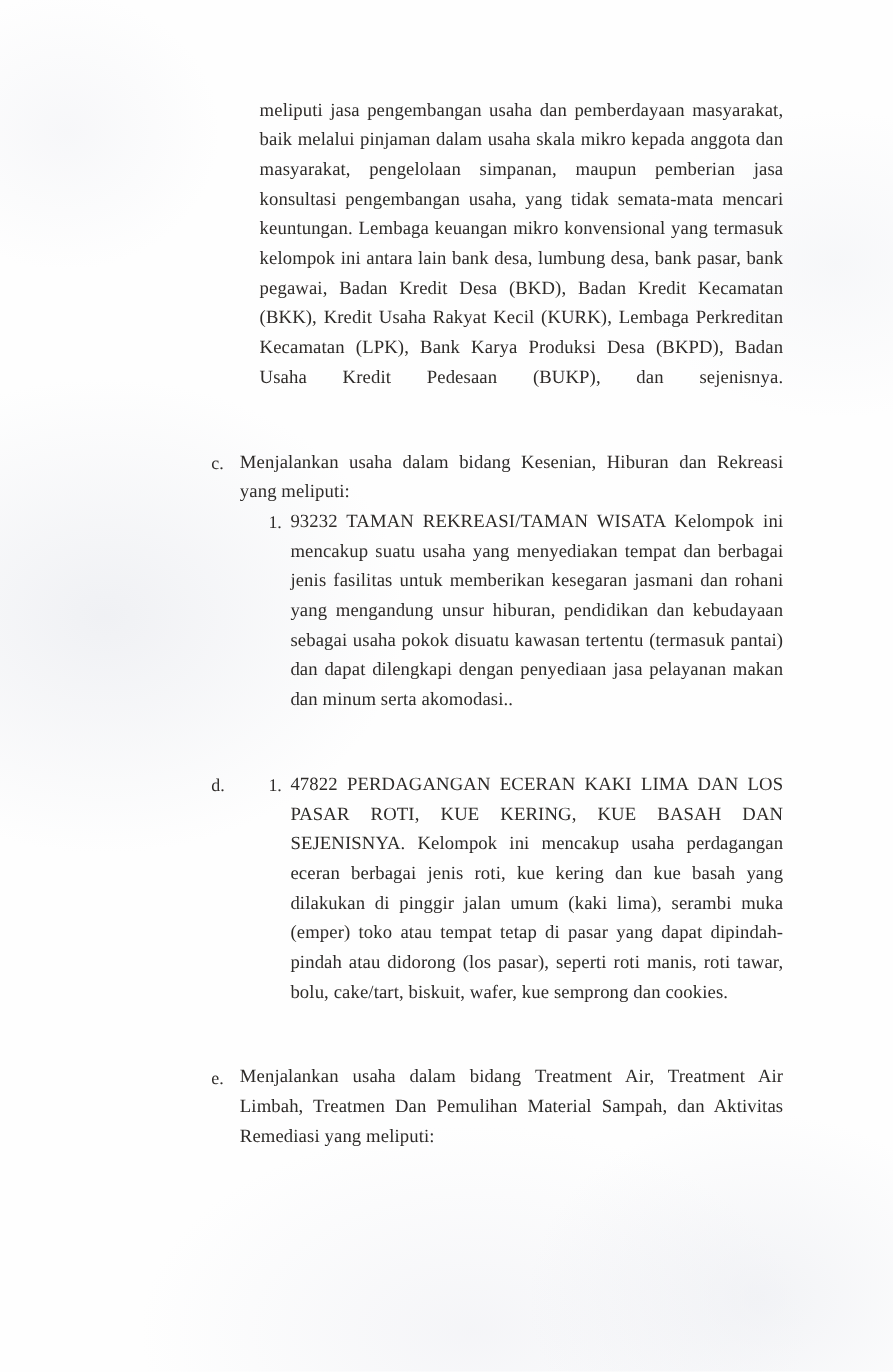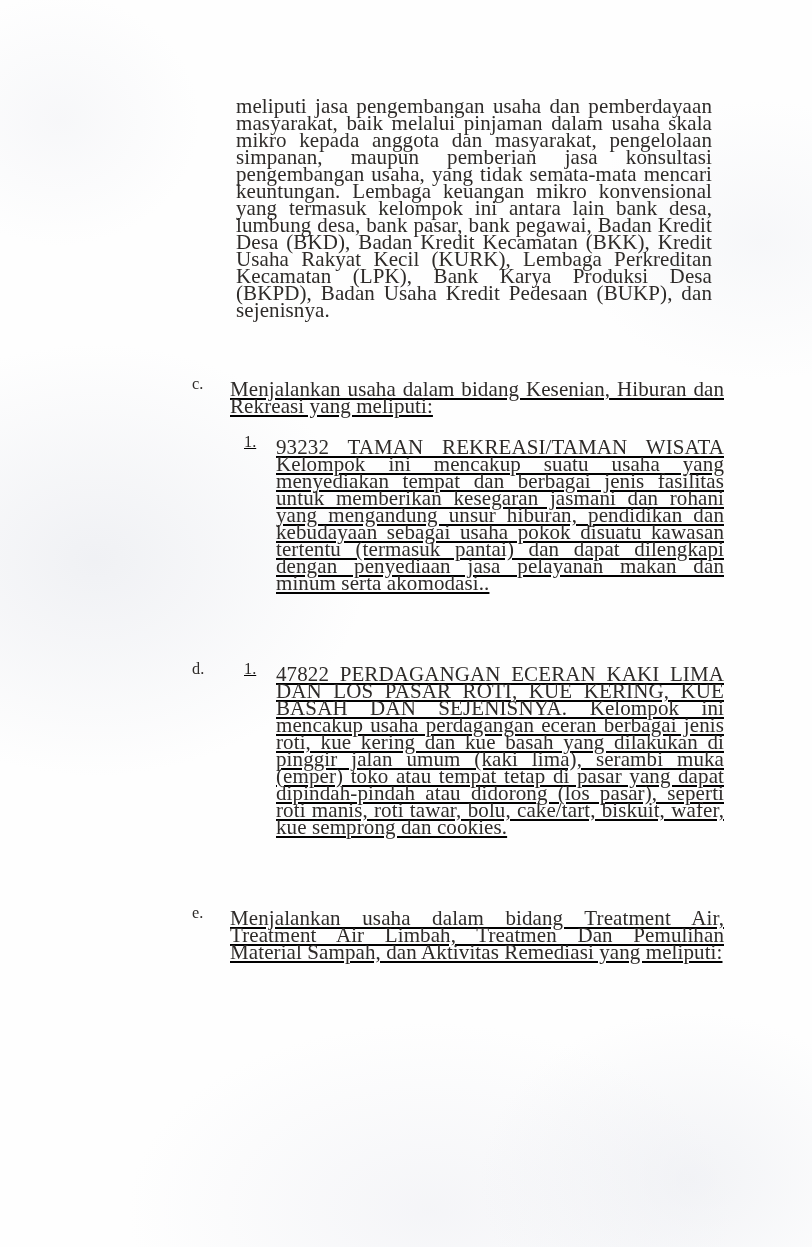--- a/index.html
+++ b/index.html
@@ -36,25 +36,25 @@
     left: 192px;
     top: 86px;
     width: 520px;
   }
 
   
   .para,
   .item-text,
   .sub-text {
     color: #2e2b29;
-    font-size: 21px;
-    line-height: 17px;
+    font-size: 17px;
+    line-height: 27px;
     text-align: justify;
     text-justify: inter-word;
-    margin: 12px;
+    margin: 0;
     letter-spacing: 0.1px;
   }
 
   
   .lead-para {
     margin-left: 44px;
     width: 476px;
   }
 
   
@@ -72,21 +72,20 @@
     flex: 0 0 auto;
     width: 26px;
     color: #2e2b29;
     font-size: 16.3px;
     line-height: 29.6px;
     text-align: left;
   }
   .item-body {
     flex: 1 1 auto;
     min-width: 0;
-    text-decoration: underline;
   }
   .item-text {
     width: 100%;
   }
 
   
   .sub-list {
     margin-top: 0;
   }
   .sub-item {

